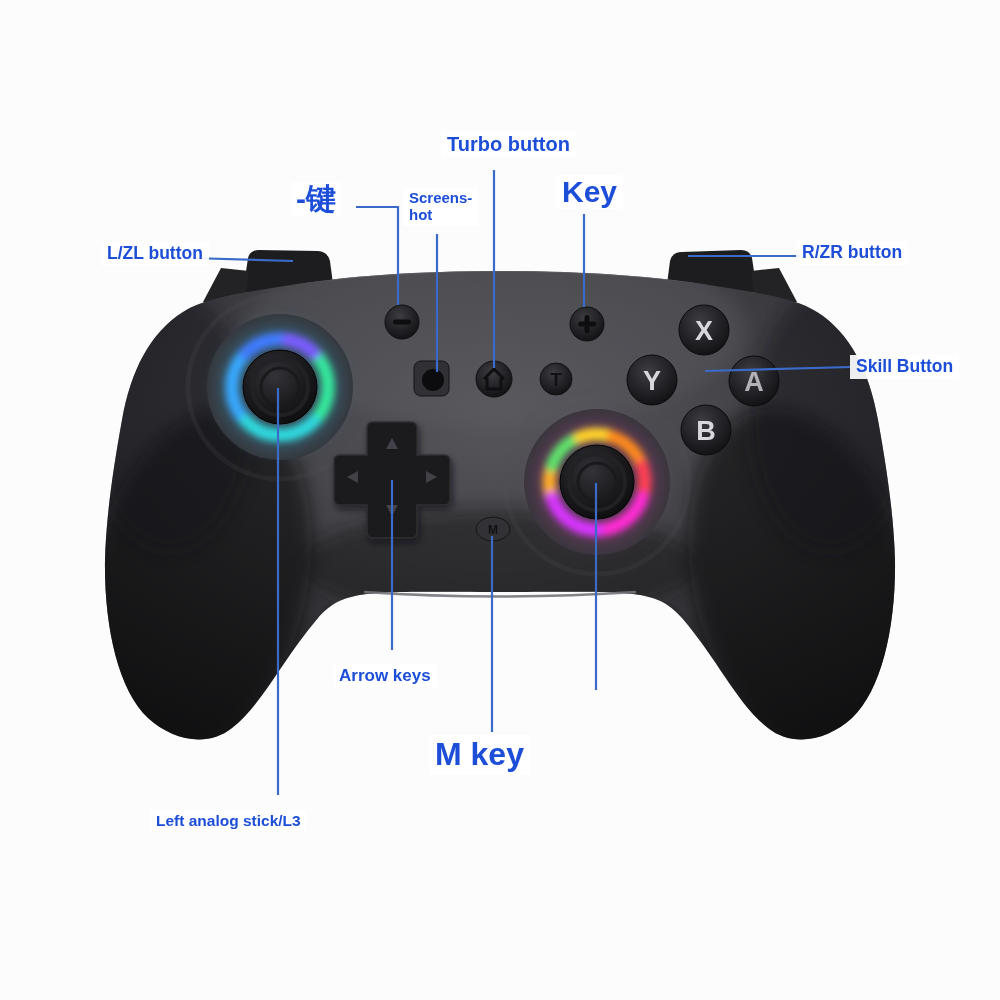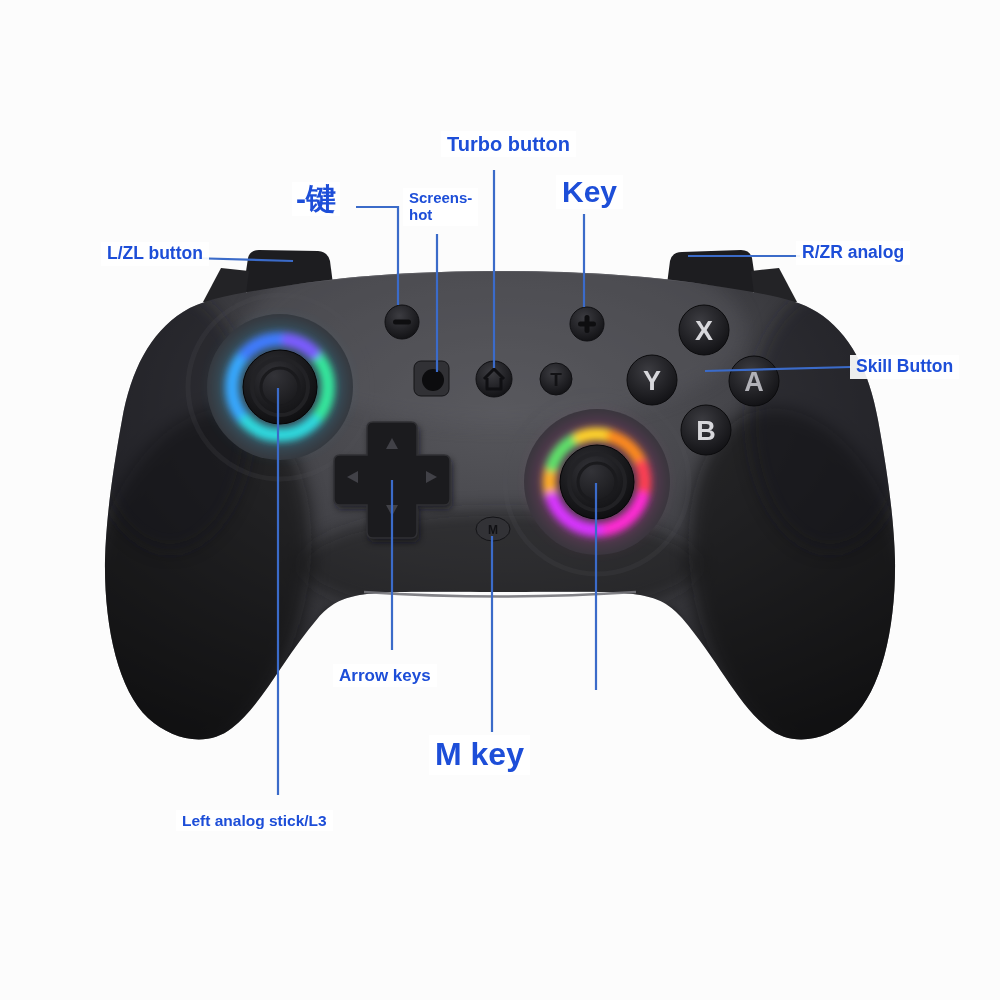--- a/index.html
+++ b/index.html
@@ -173,26 +173,26 @@
     <path d="M 584 214 L 584 307"></path>
     <path d="M 705 371 L 851 367"></path>
     <path d="M 392 480 L 392 650"></path>
     <path d="M 278 388 L 278 795"></path>
     <path d="M 492 536 L 492 732"></path>
     <path d="M 596 483 L 596 690"></path>
   </g>
 </svg>
 
 <div class="label fs175" style="left:70px;top:242px;margin-left:31px;">L/ZL button</div>
-<div class="label fs175" style="left:796px;top:241px;">R/ZR analog</div>
+<div class="label fs175" style="left:796px;top:241px;">R/ZR button</div>
 <div class="label fs30" style="left:292px;top:182px;padding:0 4px;">-键</div>
 <div class="label fs15 center" style="left:403px;top:188px;">
   <span>Screens-</span>
   <span>hot</span>
 </div>
 <div class="label fs20" style="left:441px;top:131px;">Turbo button</div>
 <div class="label fs30" style="left:556px;top:175px;padding:0 6px;">Key</div>
 <div class="label fs175" style="left:850px;top:355px;">Skill Button</div>
 <div class="label fs17" style="left:333px;top:664px;">Arrow keys</div>
-<div class="label fs155" style="left:176px;top:810px;">Left analog stick/L3</div>
+<div class="label fs155" style="left:150px;top:810px;">Left analog stick/L3</div>
 <div class="label fs24" style="left:429px;top:735px;">M key</div>
 
 </div>
 
 </body></html>

